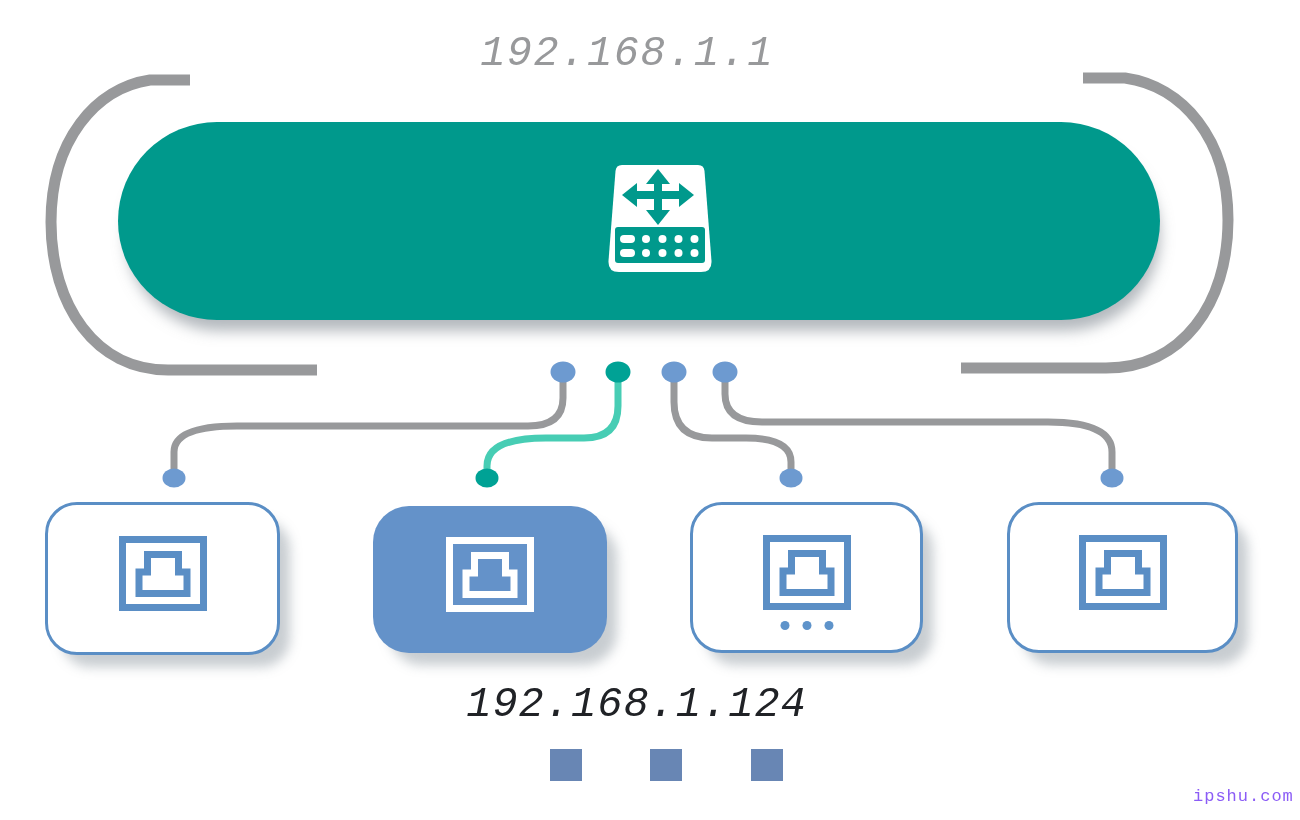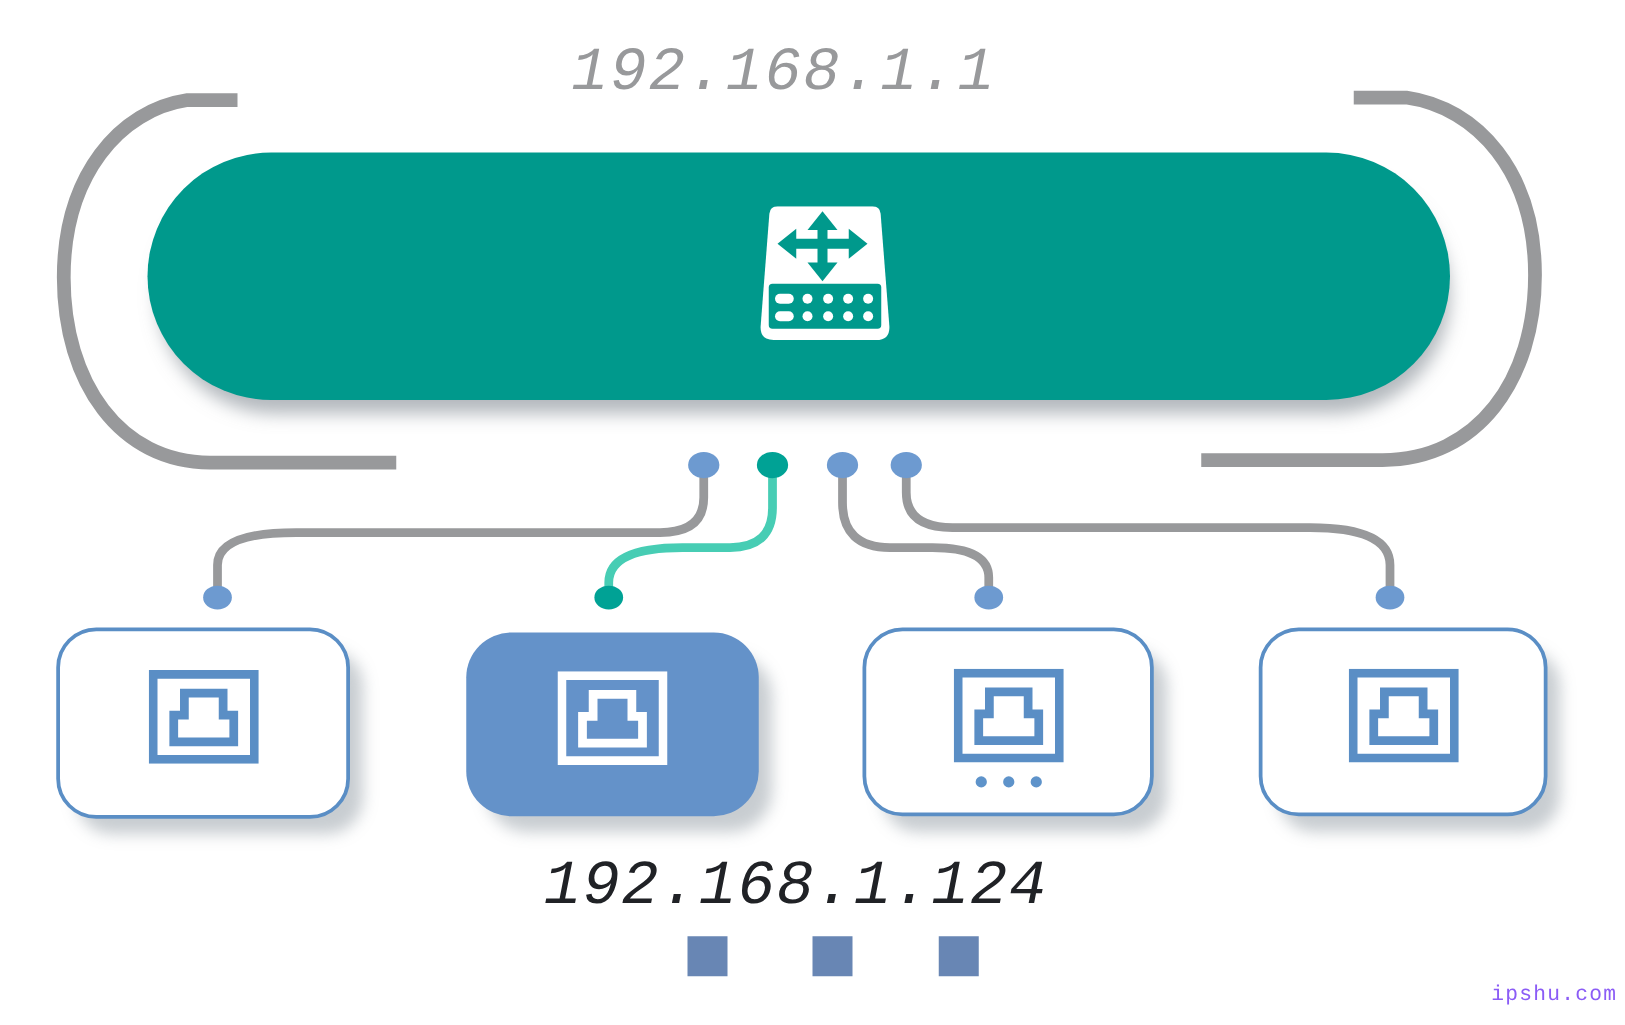--- a/index.html
+++ b/index.html
@@ -5,26 +5,26 @@
   html,body { margin:0; padding:0; background:#ffffff; }
   .canvas {
     position:relative; width:1300px; height:820px; overflow:hidden;
     background:#ffffff; font-family:"Liberation Mono", monospace;
   }
   .layer { position:absolute; left:0; top:0; width:1300px; height:820px; }
 
   .title {
     position:absolute; left:0; top:30px; width:1300px; text-align:center;
     padding-right:46px; box-sizing:border-box;
-    font-style:italic; font-size:49px; letter-spacing:1.5px; color:#98999B;
+    font-style:italic; font-size:42px; letter-spacing:1.5px; color:#98999B;
   }
   .device-ip {
     position:absolute; left:0; top:681px; width:1244px; text-align:center;
     padding-left:29px; box-sizing:border-box;
-    font-style:italic; font-size:50px; letter-spacing:1px; color:#202226;
+    font-style:italic; font-size:42px; letter-spacing:1px; color:#202226;
   }
   .watermark {
     position:absolute; left:1193px; top:787px;
     font-size:17px; letter-spacing:1px; color:#8b5cf6;
   }
 
   .pill {
     position:absolute; left:118px; top:122px; width:1042px; height:198px;
     background:#00998C; border-radius:99px;
     box-shadow:4px 15px 14px -4px rgba(105,115,125,0.5);

